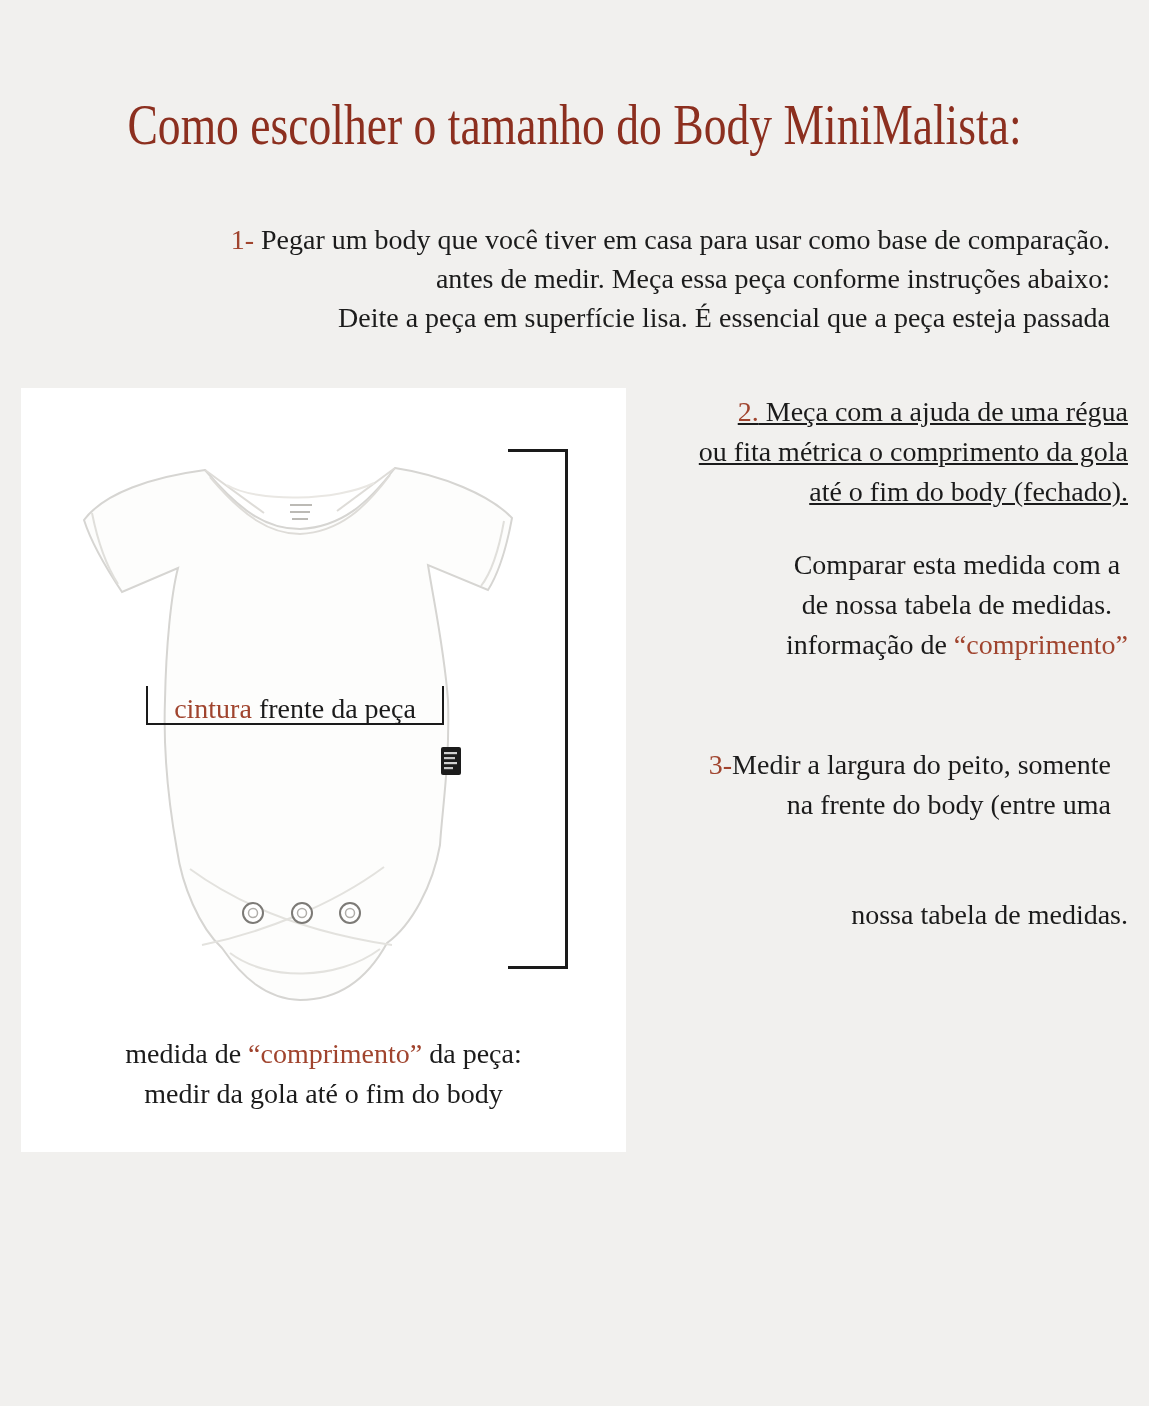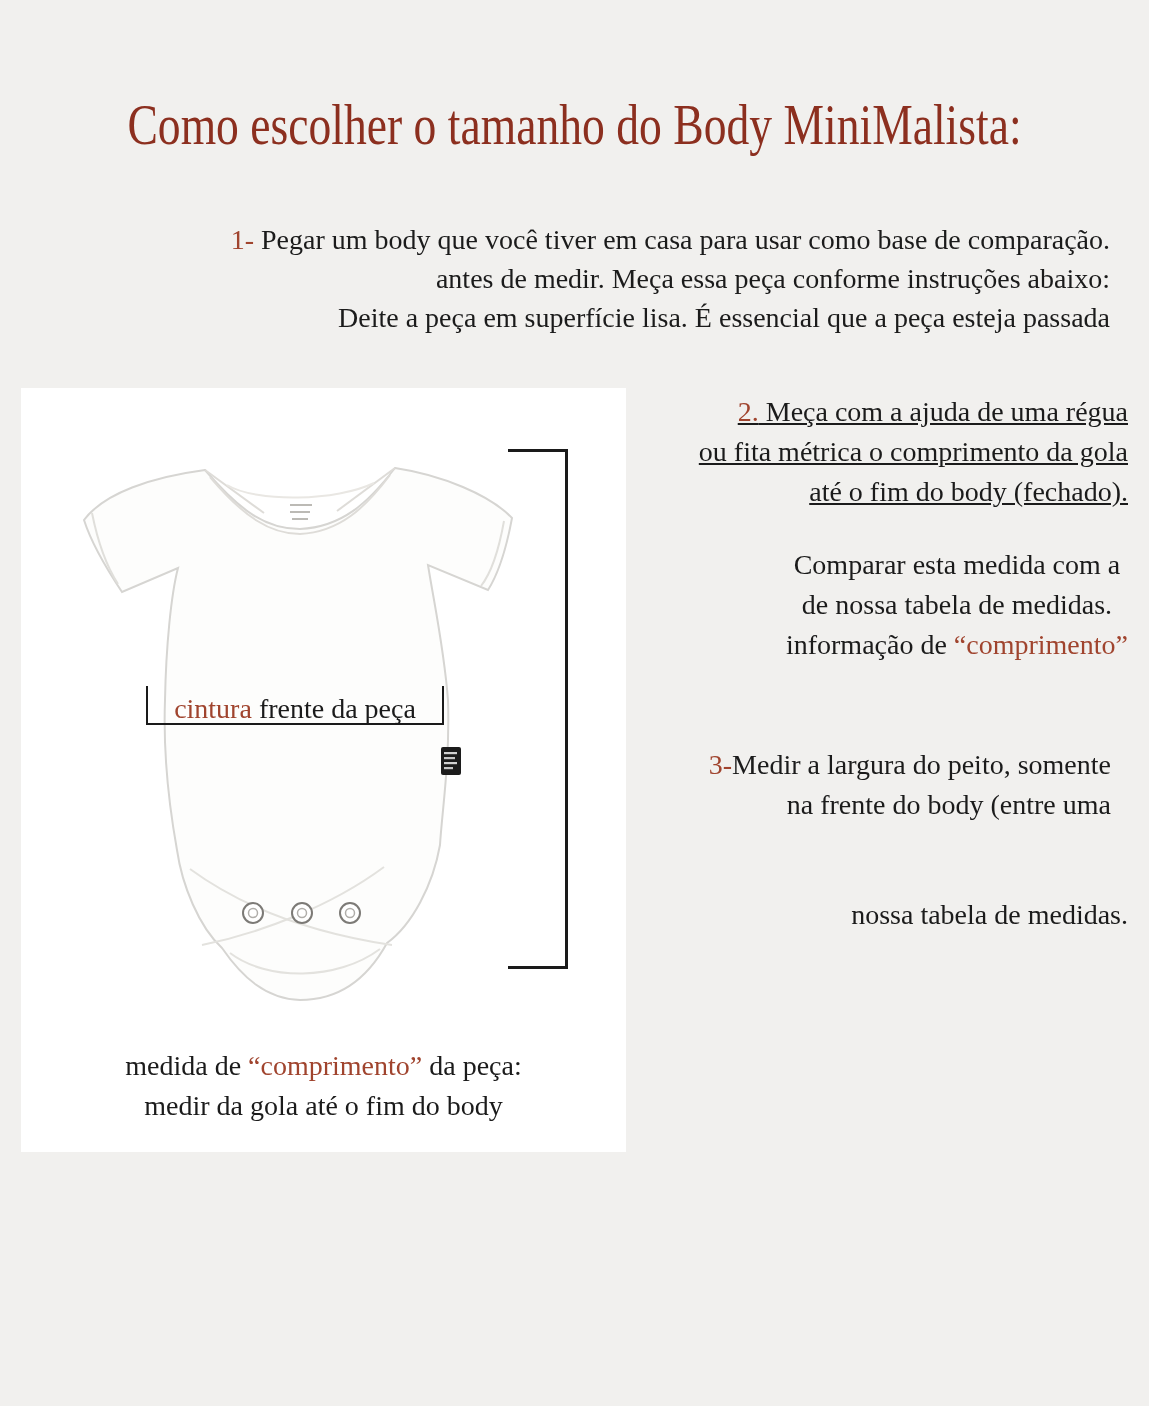--- a/index.html
+++ b/index.html
@@ -36,21 +36,21 @@
   .step1{top:220px;right:39px;}
   .step2{top:392px;right:21px;line-height:40px;text-decoration:underline;}
   .compare-length{top:545px;right:21px;line-height:40px;text-align:center;}
   .step3{top:745px;right:38px;line-height:40px;}
   .compare-waist{top:895px;right:21px;line-height:40px;}
   .photo{
     position:absolute;left:21px;top:388px;width:605px;height:764px;
     background:var(--photo-bg);
   }
   .bodysuit-svg{position:absolute;left:31px;top:45px;}
-  .caption{left:21px;top:1034px;width:605px;line-height:40px;margin-top:12px;}
+  .caption{left:21px;top:1034px;width:605px;line-height:40px;}
   .observations{left:0;top:1199px;width:100%;line-height:40px;}
   
   .length-bracket{
     position:absolute;left:508px;top:449px;width:57px;height:514px;
     border-top:3px solid var(--line);
     border-right:3px solid var(--line);
     border-bottom:3px solid var(--line);
   }
   
   .waist-measure{

